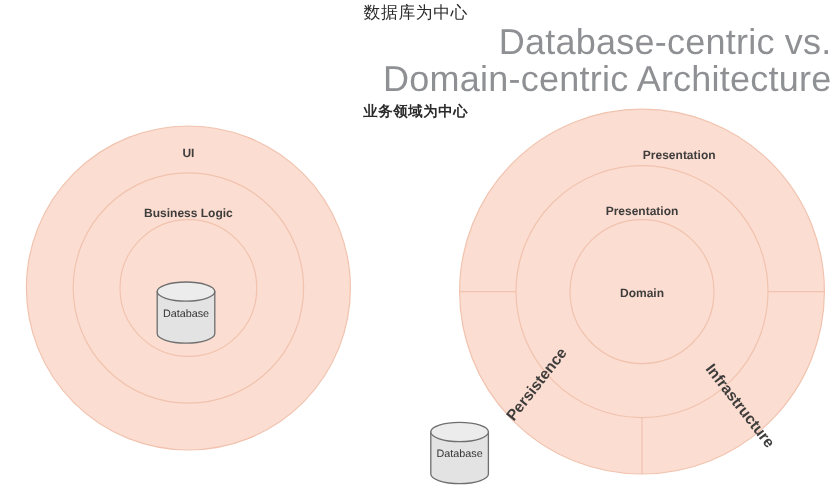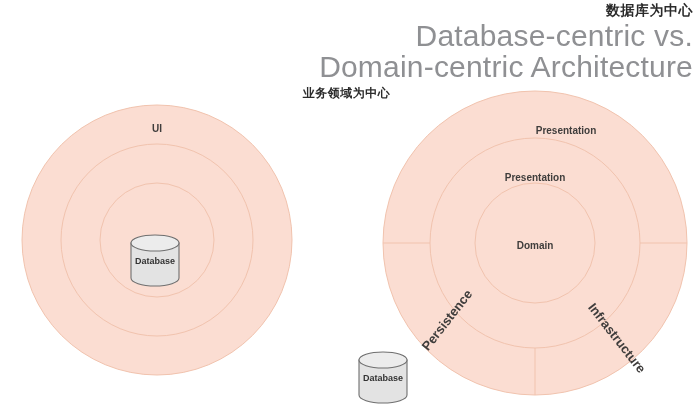--- a/index.html
+++ b/index.html
@@ -7,21 +7,21 @@
     width:693px;height:410px;
     background:#ffffff;
     font-family:"Liberation Sans","DejaVu Sans",sans-serif;
     overflow:hidden;position:relative;
   }
   #stage{position:absolute;inset:0;width:693px;height:410px;}
 
   
   .cn-top{
     position:absolute;left:0;right:0;top:2px;
-    text-align:right;font-size:14px;font-weight:700;
+    text-align:center;font-size:14px;font-weight:400;
     color:#2b2b2b;letter-spacing:.5px;
   }
   .title-main{
     position:absolute;left:0;right:0;top:20px;
     text-align:right;color:#8f9093;
     font-size:30px;font-weight:300;line-height:31px;
     letter-spacing:.2px;
   }
   .title-line{display:block;white-space:nowrap;}
   .cn-bottom{
@@ -44,21 +44,21 @@
 
   .arc-label{
     position:absolute;
     color:#3f3d3c;font-weight:700;font-size:13px;
     white-space:nowrap;
     transform-origin:50% 50%;
   }
 
   .db-text{
     position:absolute;
-    font-size:9px;font-weight:700;color:#333333;
+    font-size:9px;font-weight:400;color:#333333;
     white-space:nowrap;
     transform:translate(-50%,-50%);
     text-align:right;
   }
 </style>
 </head>
 <body>
 
 <div id="stage">
 
@@ -94,20 +94,21 @@
       <ellipse cx="155" cy="243" rx="24" ry="8" fill="#ececec" stroke="#6f6f6f" stroke-width="1.1"></ellipse>
     </g>
 
     <g>
       <path d="M359 360 L359 395 A24 8 0 0 0 407 395 L407 360 Z" fill="#e3e3e3" stroke="#6f6f6f" stroke-width="1.1"></path>
       <ellipse cx="383" cy="360" rx="24" ry="8" fill="#ececec" stroke="#6f6f6f" stroke-width="1.1"></ellipse>
     </g>
   </svg>
 
   <div class="ring-label lbl-lg" style="left:157px;top:128px;">UI</div>
+  <div class="ring-label lbl-lg" style="left:157px;top:178px;">Business Logic</div>
 
   <div class="ring-label lbl-lg" style="left:566px;top:130px;text-align:center;">Presentation</div>
   <div class="ring-label lbl-lg" style="left:535px;top:177px;">Presentation</div>
   <div class="ring-label lbl-lg" style="left:535px;top:245px;">Domain</div>
 
   <div class="arc-label" style="left:447px;top:320px;transform:translate(-50%,-50%) rotate(-52deg);">Persistence</div>
   <div class="arc-label" style="left:617px;top:338px;transform:translate(-50%,-50%) rotate(52deg);">Infrastructure</div>
 
   <div class="db-text" style="left:155px;top:261px;">Database</div>
   <div class="db-text" style="left:383px;top:378px;">Database</div>

